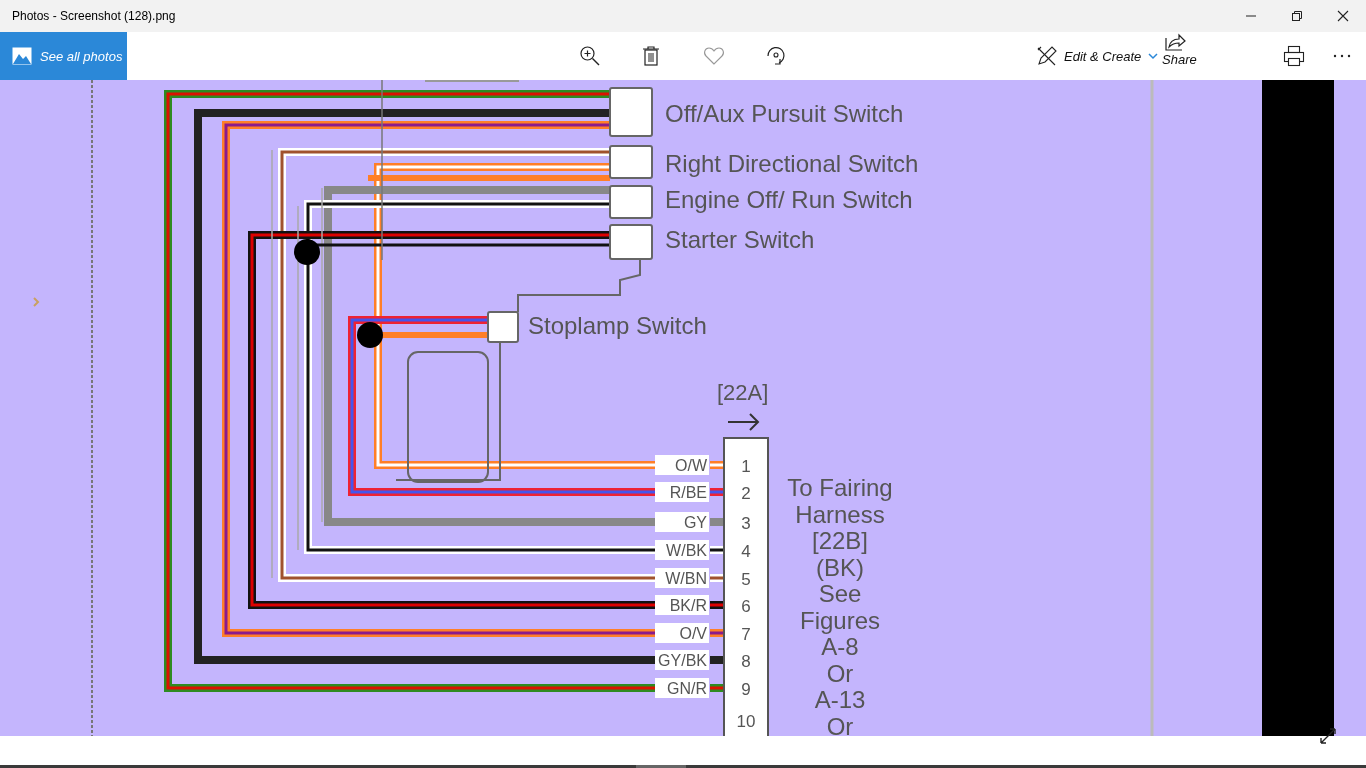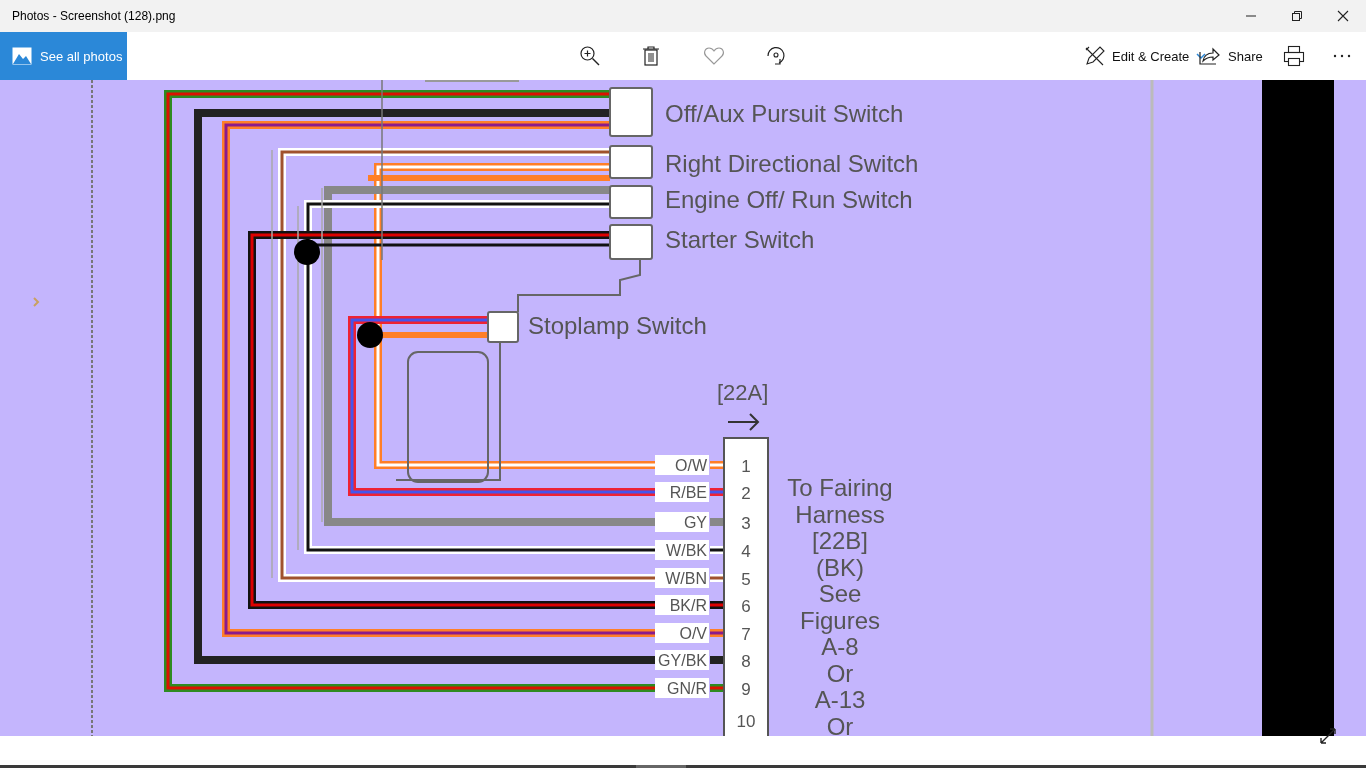--- a/index.html
+++ b/index.html
@@ -1,20 +1,20 @@
 <!DOCTYPE html>
 <html><head>
   <meta charset="utf-8">
   <style>
     * { box-sizing: border-box; margin: 0; padding: 0; }
     html, body { width: 1366px; height: 768px; overflow: hidden; background: #ffffff; font-family: "Liberation Sans", sans-serif; }
     #titlebar { position: absolute; left: 0; top: 0; width: 1366px; height: 32px; background: #f2f2f2; display: flex; align-items: center; }
     #title-text { position: absolute; left: 12px; top: 9px; font-size: 12px; color: #000; }
     .win-btn { position: absolute; top: 0; width: 46px; height: 32px; display: flex; align-items: center; justify-content: center; color: #222; font-size: 14px; cursor: default; }
-    #toolbar { position: absolute; left: 0; top: 32px; width: 1366px; height: 48px; background: #ffffff; }
+    #toolbar { position: absolute; left: 0; top: 32px; width: 1366px; height: 48px; background: #ffffff; font-style: italic; }
     #see-all { position: absolute; left: 0; top: 0; width: 127px; height: 48px; background: #2b88d8; color: #fff; display: flex; align-items: center; padding-left: 12px; font-size: 13px; }
     #see-all svg { margin-right: 8px; }
     .tb-item { position: absolute; top: 0; height: 48px; display: flex; align-items: center; font-size: 13px; color: #111; }
     .tb-item svg { flex: none; }
     .tb-icon { position: absolute; top: 12px; width: 24px; height: 24px; display: flex; align-items: center; justify-content: center; }
     #viewer { position: absolute; left: 0; top: 80px; width: 1366px; height: 656px; background: #c4b5fd; overflow: hidden; }
     #diagram { position: absolute; left: 0; top: 0; }
     #bottom-bar { position: absolute; left: 0; top: 765px; width: 1366px; height: 3px; background: #3a3a3a; }
     #bottom-thumb { position: absolute; left: 636px; top: 765px; width: 50px; height: 3px; background: #666; }
     #expand-icon { position: absolute; left: 1318px; top: 726px; width: 20px; height: 20px; }
@@ -72,31 +72,31 @@
     </svg>
   </div>
   <div class="tb-icon" style="left:764px;">
     <svg width="22" height="22">
       <path d="M3 11 A8 8 0 1 1 14 18" fill="none" stroke="#222" stroke-width="1.2"></path>
       <circle cx="11" cy="10" r="2" fill="none" stroke="#222" stroke-width="1.1"></circle>
       <path d="M15 14 V19 H10" fill="none" stroke="#222" stroke-width="1.2"></path>
     </svg>
   </div>
 
-  <div class="tb-item" style="left:1084px;">
+  <div class="tb-item" style="left:1036px;">
     <svg width="22" height="22" style="margin-right:6px;">
       <path d="M3 19 L5 13 L16 2 L20 6 L9 17 Z" fill="none" stroke="#222" stroke-width="1.1"></path>
       <path d="M2 3 L19 20 M5 2 L2 5" fill="none" stroke="#222" stroke-width="1.1"></path>
     </svg>
     <span>Edit &amp; Create</span>
     <svg width="12" height="10" style="margin-left:6px;">
       <path d="M2 3 L6 7 L10 3" fill="none" stroke="#2b88d8" stroke-width="1.5"></path>
     </svg>
   </div>
-  <div class="tb-item" style="left:1198px;">
+  <div class="tb-item" style="left:1162px;flex-direction:column;">
     <svg width="22" height="20" style="margin-right:8px;">
       <path d="M2 6 V18 H18" fill="none" stroke="#222" stroke-width="1.2"></path>
       <path d="M5 15 C6 9 10 7 15 7 V3 L21 9 L15 14 V11 C11 11 8 12 5 15 Z" fill="none" stroke="#222" stroke-width="1.2"></path>
     </svg>
     <span>Share</span>
   </div>
   <div class="tb-icon" style="left:1282px;">
     <svg width="22" height="22">
       <rect x="5.5" y="1.5" width="11" height="6" fill="none" stroke="#222" stroke-width="1.1"></rect>
       <rect x="1.5" y="7.5" width="19" height="9" fill="none" stroke="#222" stroke-width="1.1"></rect>

